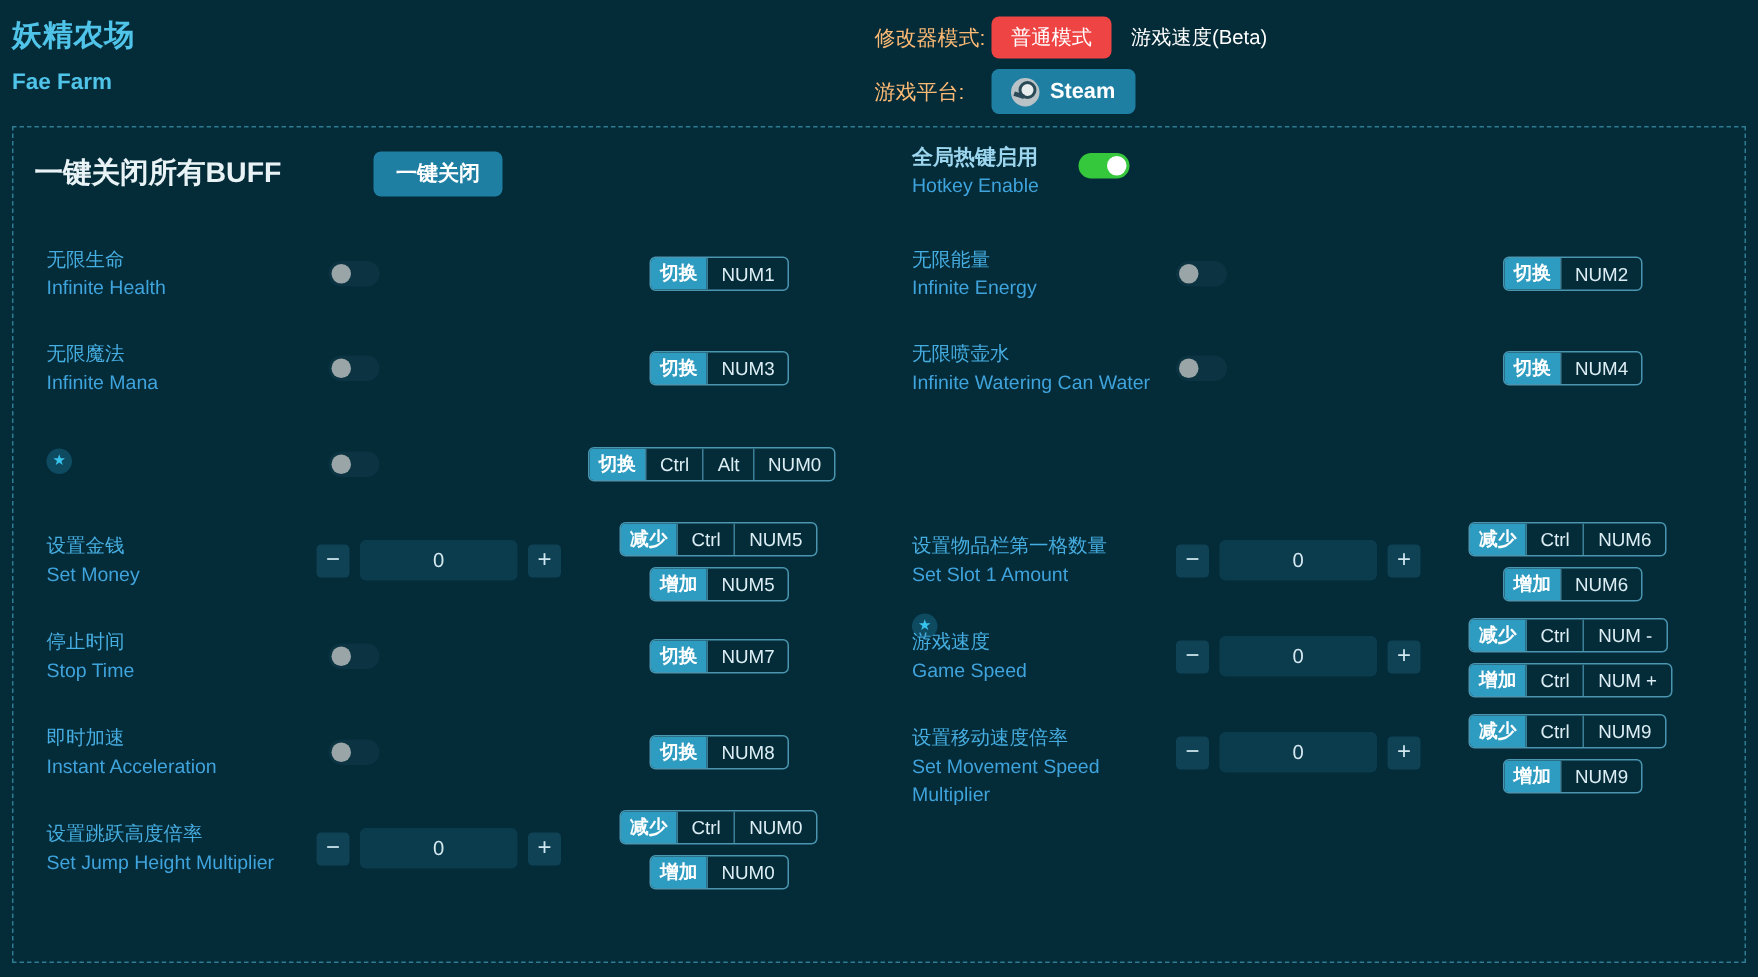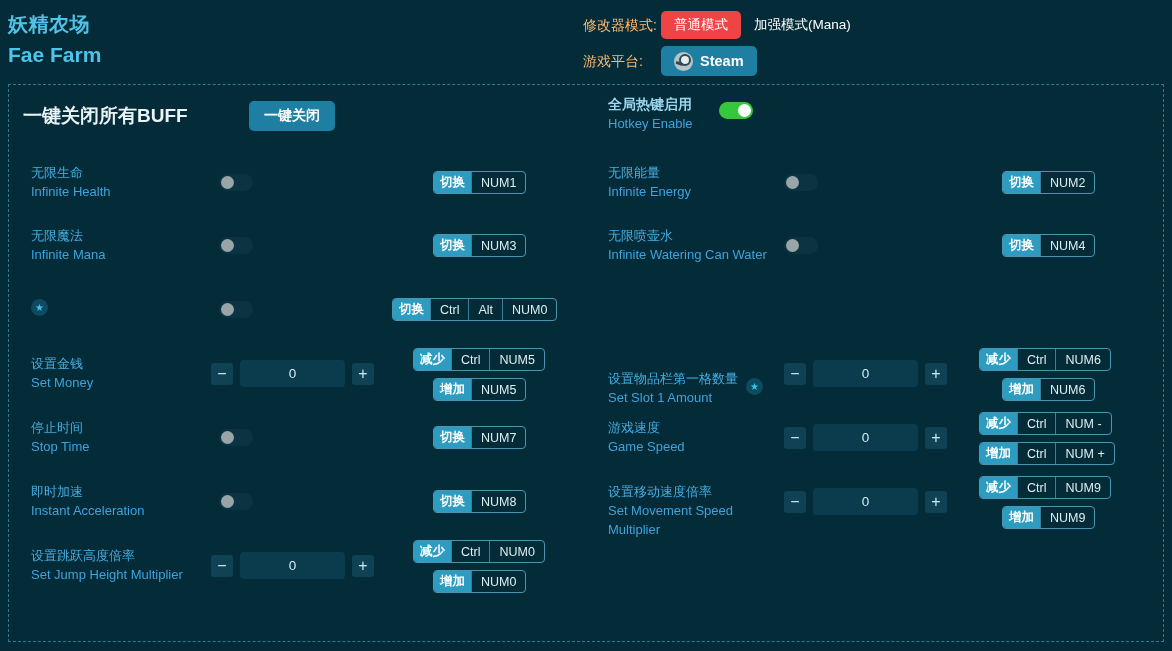--- a/index.html
+++ b/index.html
@@ -12,21 +12,21 @@
   .app { position: relative; width: 1172px; height: 651px; }
 
   
   .header { position: relative; height: 86px; }
   .title-block { position: absolute; left: 8px; top: 10px; }
   .title-cn {
     color: #4FC3E8; font-size: 20px; font-weight: bold;
     letter-spacing: .5px; line-height: 28px;
   }
   .title-en {
-    color: #4FC3E8; font-size: 21px; font-weight: bold;
+    color: #4FC3E8; font-size: 15px; font-weight: bold;
     line-height: 26px; margin-top: 4px;
   }
 
   .header-ctrls { position: absolute; left: 583px; top: 10px; }
   .ctrl-row { display: flex; align-items: center; height: 30px; margin-bottom: 6px; }
   .ctrl-label {
     color: #fdba74; font-size: 14px; width: 78px;
     text-align: left; line-height: 30px;
   }
   .seg-btn {
@@ -143,21 +143,21 @@
 
     <div class="title-block">
       <div class="title-cn">妖精农场</div>
       <div class="title-en">Fae Farm</div>
     </div>
 
     <div class="header-ctrls">
       <div class="ctrl-row">
         <span class="ctrl-label">修改器模式:</span>
         <div class="seg-btn active">普通模式</div>
-        <div class="seg-btn">加强模式(Mana)</div>
+        <div class="seg-btn">游戏速度(Beta)</div>
       </div>
       <div class="ctrl-row">
         <span class="ctrl-label">游戏平台:</span>
         <div class="plat-btn">
           <span class="steam-logo"></span>
           <span>Steam</span>
         </div>
       </div>
     </div>
   </div>
@@ -321,21 +321,21 @@
           </div>
           <div class="toggle" style="left: 197px; top: 15px;">
             <div class="knob"></div>
           </div>
           <div class="hk" style="left: 415px; top: 12px;">
             <span class="act">切换</span>
             <span class="key">NUM4</span>
           </div>
         </div>
         <div class="row" style="top: 265px;">
-          <div class="lbl" style="left: 21px; top: 19px;">
+          <div class="lbl" style="left: 21px; top: 4px; flex-direction: column;">
             <div class="lbl-text">
               <div class="lbl-cn">设置物品栏第一格数量</div>
               <div class="lbl-en">Set Slot 1 Amount</div>
             </div>
             <div class="star">★</div>
           </div>
           <div class="stepper" style="left: 197px; top: 10px;">
             <div class="step-btn">−</div>
             <div class="num-field">0</div>
             <div class="step-btn">+</div>

